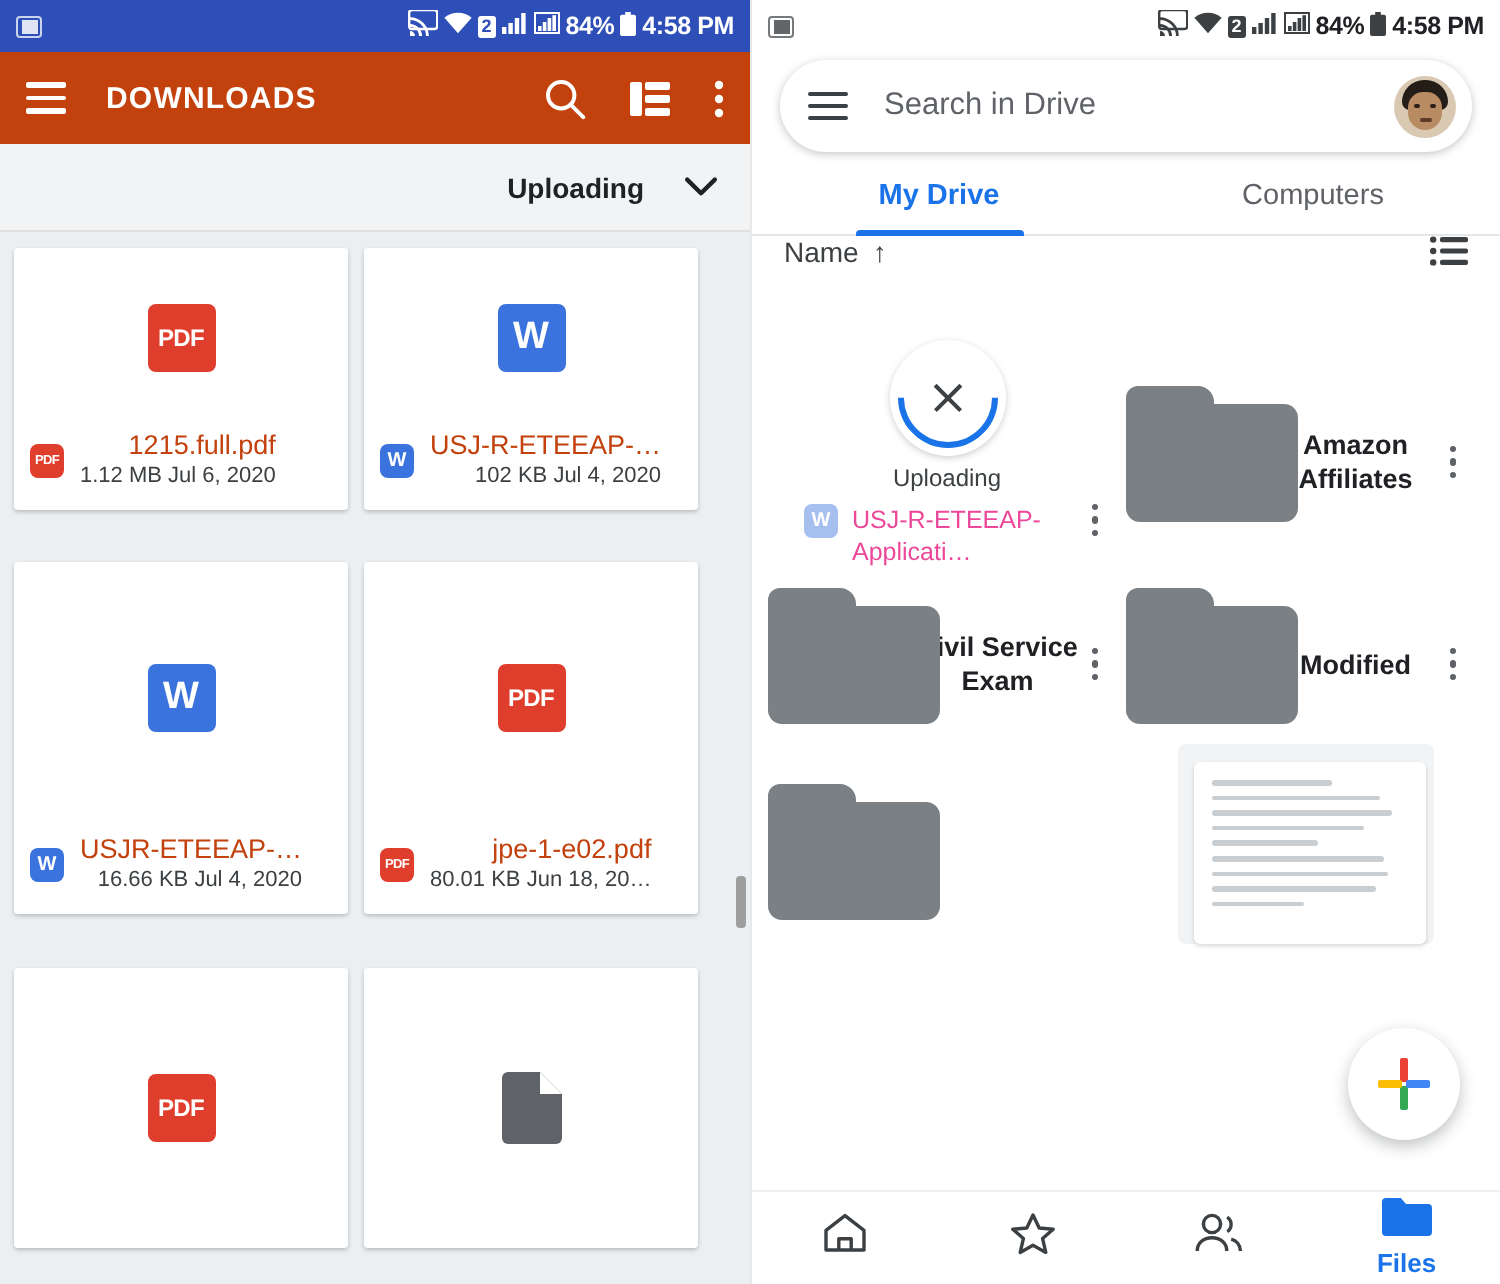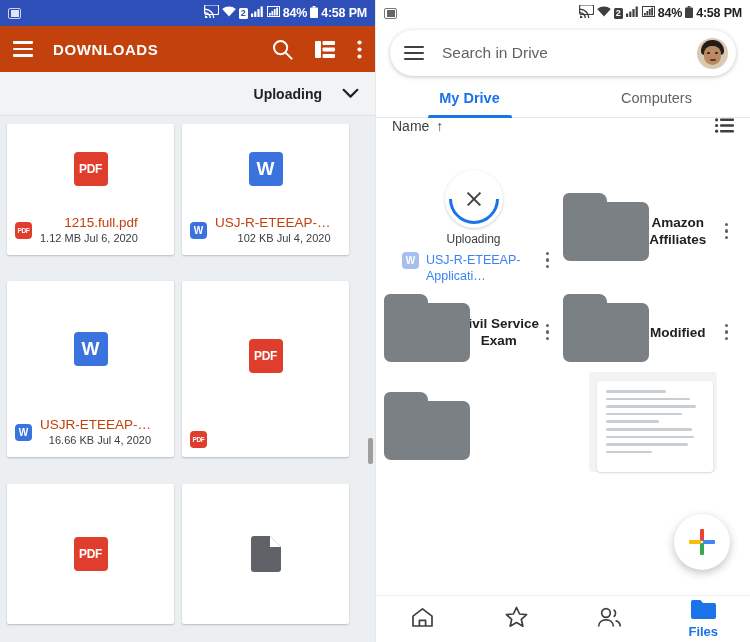--- a/index.html
+++ b/index.html
@@ -277,21 +277,21 @@
     border-top-color: transparent;
     border-right-color: transparent;
     transform: rotate(-45deg);
   }
   .x-mark { position: relative; width: 18px; height: 18px; }
   .x-mark i { position: absolute; left: 0; top: 8px; width: 18px; height: 1.8px; background: #3c4043; }
   .x-mark i:first-child { transform: rotate(45deg); }
   .x-mark i:last-child  { transform: rotate(-45deg); }
   .uploading-text { font-size: 12px; color: #3c4043; margin-top: 4px; }
   .upload-row { display: flex; align-items: flex-start; width: 100%; padding: 6px 14px 0 18px; gap: 7px; }
-  .upload-name { flex: 1; font-size: 12.5px; color: #3b82f6; line-height: 16px; }
+  .upload-name { flex: 1; font-size: 12.5px; color: #ec4899; line-height: 16px; }
 
   
   .doc-card { width: 179px; padding-top: 10px; display:flex; justify-content:center; position: relative; }
   .doc-stack { width: 140px; height: 108px; position: relative; }
   .doc-back {
     position: absolute; left: 6px; top: 0;
     width: 128px; height: 100px;
     background: #f1f3f4; border-radius: 4px;
   }
   .doc-front {
@@ -479,20 +479,27 @@
           </div>
         </div>
       </div>
 
       <div class="card h2">
         <div class="card-thumb">
           <div class="pdf-ico big-ico">PDF</div>
         </div>
         <div class="card-foot">
           <div class="pdf-ico small-ico">PDF</div>
+          <div class="card-meta">
+            <div class="card-name">jpe-1-e02.pdf</div>
+            <div class="card-sub">
+              <span>80.01 KB</span>
+              <span>Jun 18, 20…</span>
+            </div>
+          </div>
         </div>
       </div>
 
       <div class="card h3">
         <div class="card-thumb">
           <div class="pdf-ico big-ico">PDF</div>
         </div>
       </div>
 
       <div class="card h3">

